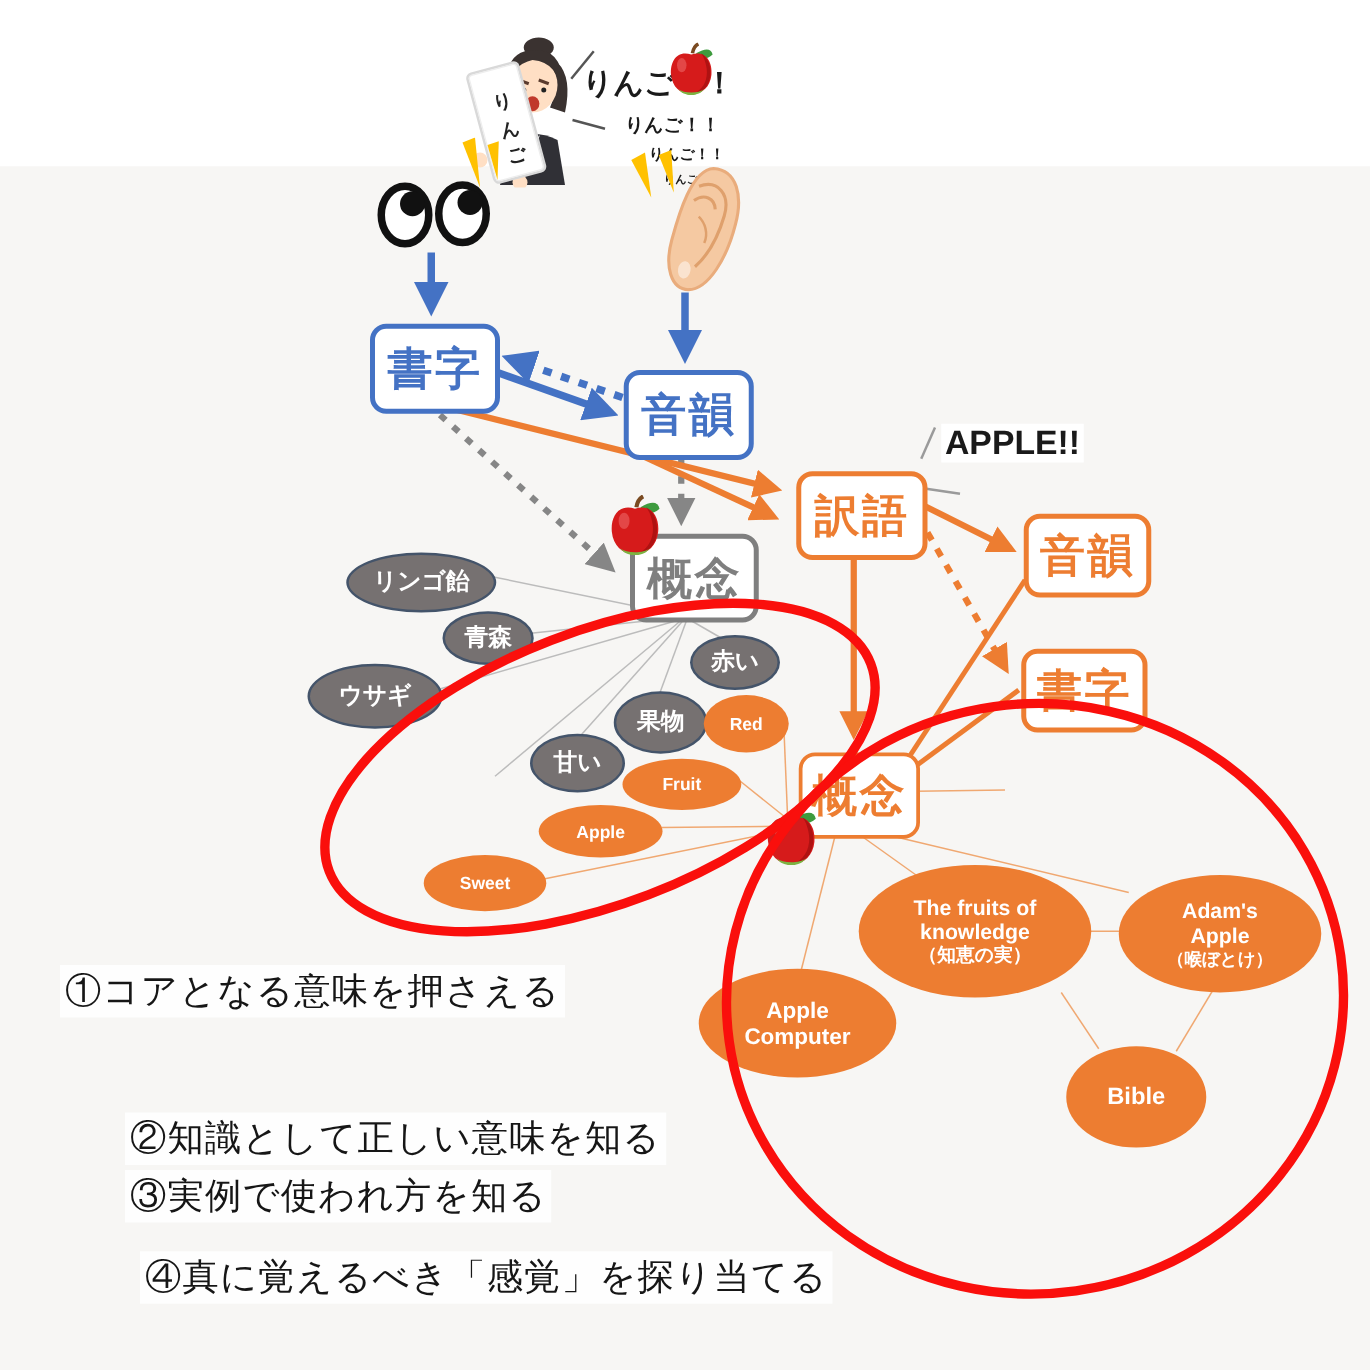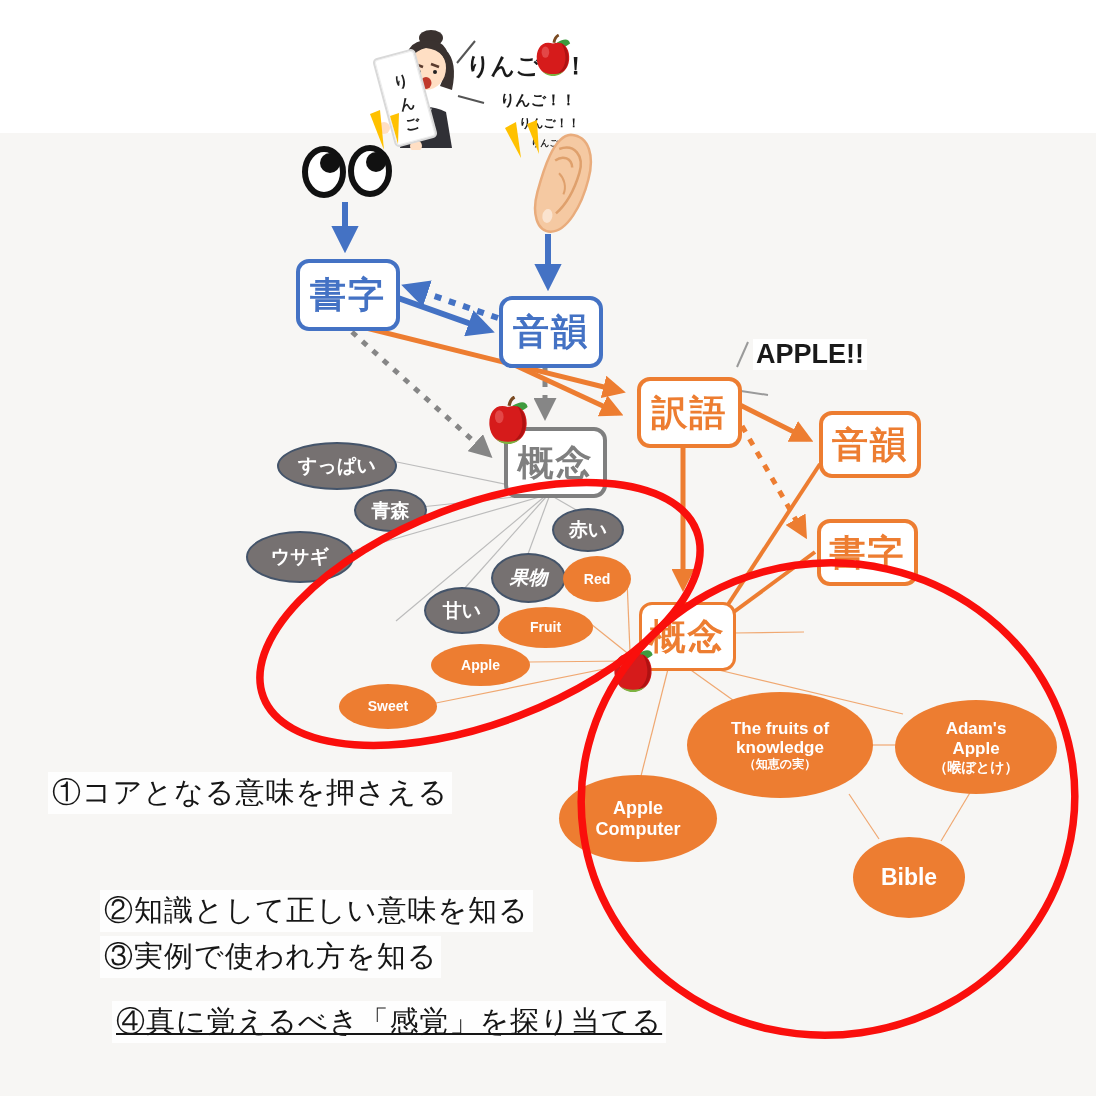--- a/index.html
+++ b/index.html
@@ -179,32 +179,32 @@
   <div class="box orange" style="left:817px;top:519px;width:93px;height:59px;">
     <span>書字</span>
     </div>
   <div class="box orange" style="left:639px;top:602px;width:91px;height:63px;border-width:3px;">
     <span>概念</span>
     </div>
 
   <span class="apple-callout">APPLE!!</span>
 
   <div class="ell gray" style="left:277px;top:442px;width:116px;height:44px;">
-    <span>すっぱい</span>
+    <span>リンゴ飴</span>
     </div>
   <div class="ell gray" style="left:354px;top:489px;width:69px;height:39px;">
     <span>青森</span>
     </div>
   <div class="ell gray" style="left:246px;top:531px;width:104px;height:48px;">
     <span>ウサギ</span>
     </div>
   <div class="ell gray" style="left:552px;top:508px;width:68px;height:40px;">
     <span>赤い</span>
     </div>
-  <div class="ell gray" style="left:491px;top:553px;width:71px;height:46px;font-style:italic;">
+  <div class="ell gray" style="left:491px;top:553px;width:71px;height:46px;">
     <span>果物</span>
     </div>
   <div class="ell gray" style="left:424px;top:587px;width:72px;height:43px;">
     <span>甘い</span>
     </div>
 
   <div class="ell orange" style="left:563px;top:556px;width:68px;height:46px;">
     <span>Red</span>
     </div>
   <div class="ell orange" style="left:498px;top:607px;width:95px;height:41px;">
@@ -213,32 +213,32 @@
   <div class="ell orange" style="left:431px;top:644px;width:99px;height:42px;">
     <span>Apple</span>
     </div>
   <div class="ell orange" style="left:339px;top:684px;width:98px;height:45px;">
     <span>Sweet</span>
     </div>
 
   <div class="ell orange" style="left:687px;top:692px;width:186px;height:106px;font-size:17px;">
     <span>The fruits of</span>
     <span>knowledge</span>
-    <span class="sub" style="font-size:12px;">（知恵の実）</span>
+    <span class="sub" style="font-size:15px;">（知恵の実）</span>
     </div>
   <div class="ell orange" style="left:895px;top:700px;width:162px;height:94px;font-size:17px;">
     <span>Adam's</span>
     <span>Apple</span>
     <span class="sub" style="font-size:14px;">（喉ぼとけ）</span>
     </div>
   <div class="ell orange" style="left:559px;top:775px;width:158px;height:87px;font-size:18px;">
     <span>Apple</span>
     <span>Computer</span>
     </div>
-  <div class="ell orange" style="left:853px;top:837px;width:112px;height:81px;font-size:23px;">
+  <div class="ell orange" style="left:853px;top:837px;width:112px;height:81px;font-size:19px;">
     <span>Bible</span>
     </div>
 
   <svg class="layer" style="left:534px;top:34px;" width="38" height="42" viewBox="0 0 40 44">
     <path d="M21,9 Q22,3 26,1" stroke="#7a4a21" stroke-width="3" fill="none"></path>
     <path d="M24,9 Q36,2 38,10 Q30,17 24,9 Z" fill="#3e9b3e"></path>
     <path d="M20,10 C8,6 2,16 3,27 C4,38 12,44 20,43 C28,44 36,38 37,27 C38,16 32,6 20,10 Z" fill="#d61b1b"></path>
     <path d="M28,9 C34,12 37,20 36,28 C35,37 29,42 24,42 C31,38 34,30 33,22 C32,15 30,11 28,9 Z" fill="#a81111" opacity="0.85"></path>
     <path d="M9,39 C14,43 26,43 31,39 L28,42 C22,45 18,45 12,42 Z" fill="#7cb342"></path>
     <ellipse cx="12" cy="19" rx="4" ry="6" fill="#e85a5a" opacity="0.7"></ellipse>
@@ -261,14 +261,14 @@
   </svg>
 
   <svg class="layer" width="1096" height="1096">
     <ellipse cx="480" cy="614" rx="232" ry="109" transform="rotate(-21 480 614)" fill="none" stroke="#fa0f0c" stroke-width="7.5"></ellipse>
     <ellipse cx="828" cy="799" rx="247" ry="236" transform="rotate(-8 828 799)" fill="none" stroke="#fa0f0c" stroke-width="7.5"></ellipse>
   </svg>
 
   <div class="step" style="left:48px;top:772px;">①コアとなる意味を押さえる</div>
   <div class="step" style="left:100px;top:890px;">②知識として正しい意味を知る</div>
   <div class="step" style="left:100px;top:936px;">③実例で使われ方を知る</div>
-  <div class="step" style="left:112px;top:1001px;text-decoration:underline;">④真に覚えるべき「感覚」を探り当てる</div>
+  <div class="step" style="left:112px;top:1001px;">④真に覚えるべき「感覚」を探り当てる</div>
 </div>
 
 </body></html>

